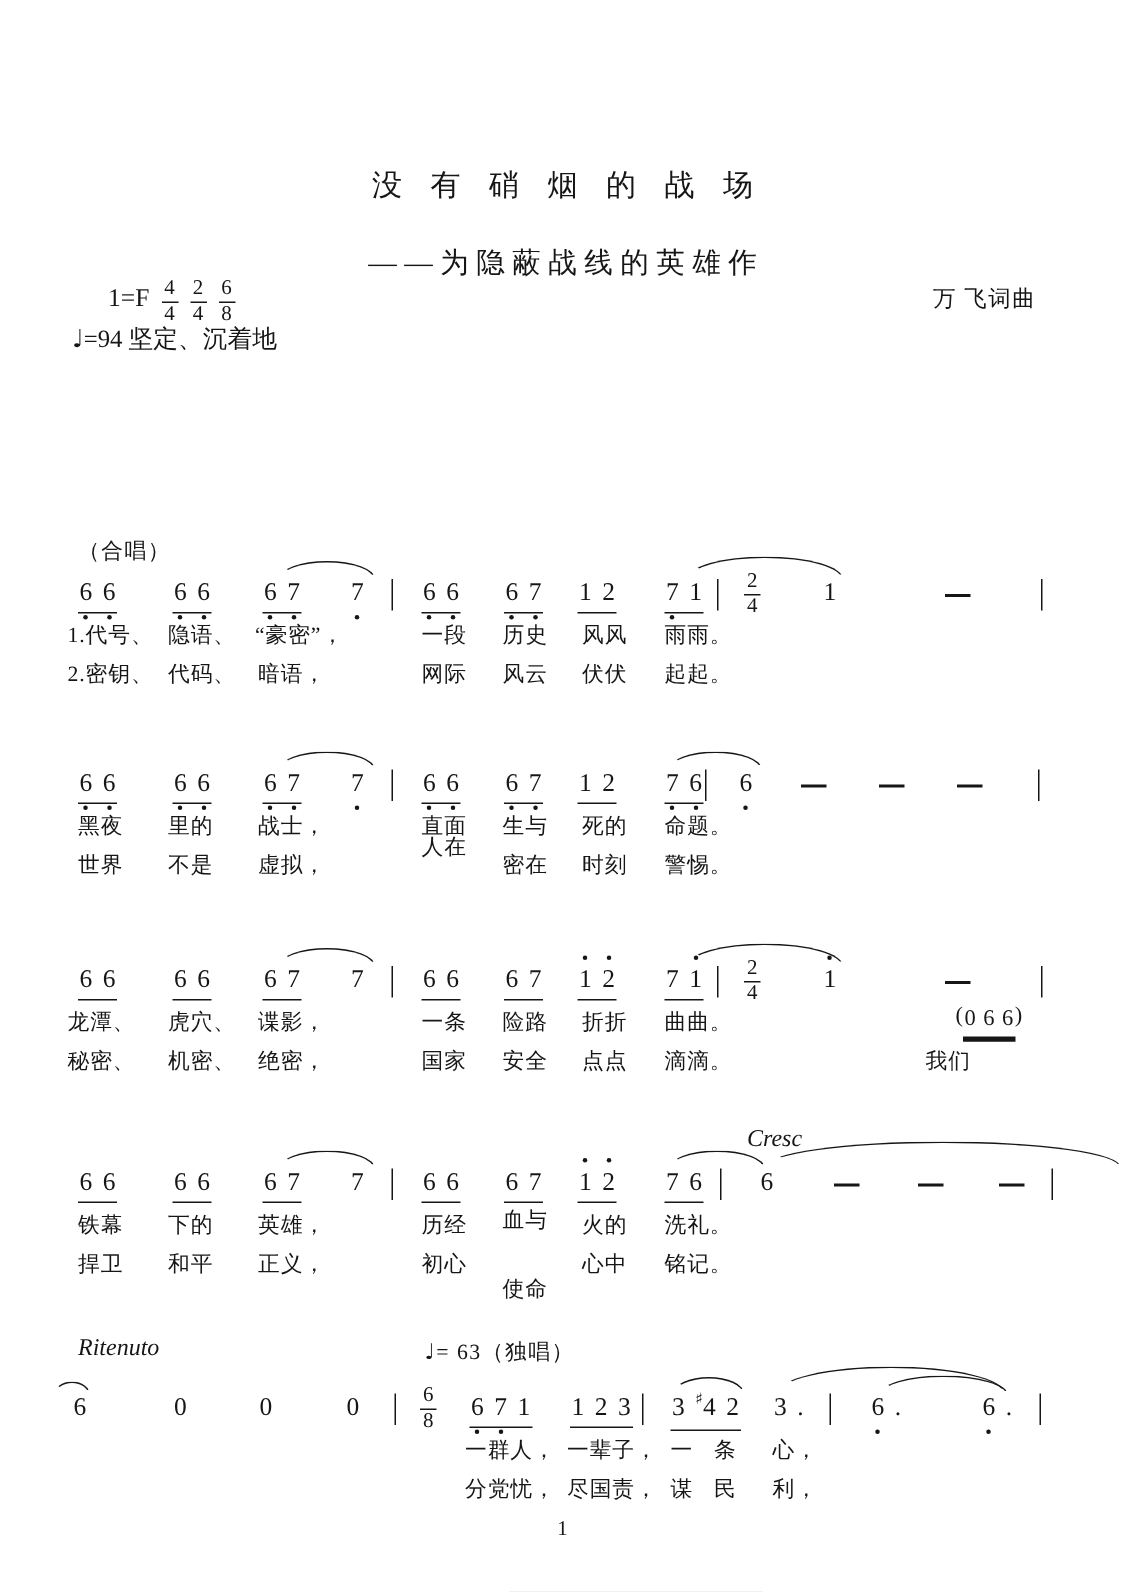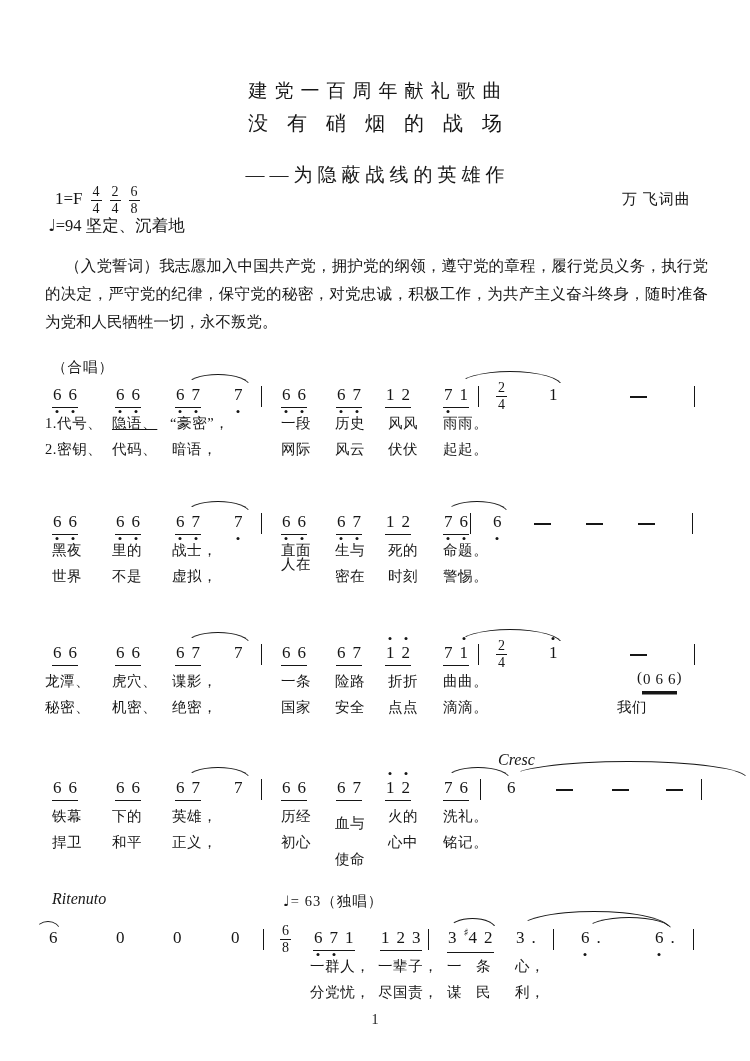--- a/index.html
+++ b/index.html
@@ -2,21 +2,21 @@
 <html><head>
 <meta charset="utf-8">
 <style>
   html,body{margin:0;padding:0;background:#e8e8e8;}
   .page{position:relative;width:750px;height:1061px;background:#ffffff;margin:0 auto;
         font-family:"Liberation Serif","DejaVu Serif",serif;color:#161616;overflow:hidden;}
   .center{position:absolute;left:0;width:100%;text-align:center;white-space:nowrap;}
   .series{top:78px;font-size:19px;letter-spacing:7px;text-indent:7px;}
   .title{top:110px;font-size:20px;letter-spacing:19px;text-indent:19px;font-weight:normal;margin:0;}
   .dedication{top:162px;font-size:19px;letter-spacing:5px;text-indent:5px;}
-  .keyline{position:absolute;left:55px;top:181px;display:flex;align-items:center;font-size:17px;}
+  .keyline{position:absolute;left:72px;top:181px;display:flex;align-items:center;font-size:17px;}
   .keyline .frac{margin-left:8px;}
   .frac{display:inline-flex;flex-direction:column;align-items:center;font-size:14px;line-height:1.12;}
   .frac .tsb,.timesig .tsb{border-top:1.1px solid #161616;padding:0 2px;}
   .composer{position:absolute;left:622px;top:190px;font-size:15px;letter-spacing:1px;}
   .tempo{position:absolute;left:48px;top:215px;font-size:16.5px;}
   .oath{position:absolute;left:45px;top:252px;width:663px;font-size:15.5px;line-height:28px;
         text-align:justify;text-indent:20px;}
   .pagenum{top:1012px;font-size:14px;}
   
   .system{position:absolute;left:0;width:750px;height:120px;}
@@ -43,39 +43,37 @@
        border-radius:50% 50% 0 0/100% 100% 0 0;}
   .ann{position:absolute;font-size:14.5px;white-space:nowrap;letter-spacing:1px;}
   .ann.it{font-style:italic;font-size:16px;letter-spacing:0;}
   .lyric{position:absolute;font-size:14.5px;letter-spacing:0.6px;white-space:nowrap;}
   .musicfont{font-family:"DejaVu Sans",sans-serif;}
 </style>
 </head>
 <body>
 
 <div class="page">
-  <div class="center series">建党一百周年献礼歌曲</div>
   <h1 class="center title">没有硝烟的战场</h1>
   <div class="center dedication">——为隐蔽战线的英雄作</div>
   <div class="keyline">
     <span>1=F</span>
     <span id="timesigs"><span class="frac">
           <span class="tst">4</span>
           <span class="tsb">4</span>
         </span><span class="frac">
           <span class="tst">2</span>
           <span class="tsb">4</span>
         </span><span class="frac">
           <span class="tst">6</span>
           <span class="tsb">8</span>
         </span></span>
   </div>
   <div class="composer">万 飞词曲</div>
   <div class="tempo"><span class="musicfont">♩</span><span>=94 坚定、沉着地</span></div>
-  <div class="oath">（入党誓词）我志愿加入中国共产党，拥护党的纲领，遵守党的章程，履行党员义务，执行党的决定，严守党的纪律，保守党的秘密，对党忠诚，积极工作，为共产主义奋斗终身，随时准备为党和人民牺牲一切，永不叛党。</div>
   <div id="score">
       <div class="system" style="top: 385px;">
         <span class="ann" style="left: 52px; top: -27px;">（合唱）</span>
         <span class="cell" style="left: 52px;"><span class="g b1"><span class="note">6<span class="odot low"></span></span><span class="note">6<span class="odot low"></span></span></span></span>
         <span class="cell" style="left: 115px;"><span class="g b1"><span class="note">6<span class="odot low"></span></span><span class="note">6<span class="odot low"></span></span></span></span>
         <span class="cell" style="left: 175px;"><span class="g b1"><span class="note">6<span class="odot low"></span></span><span class="note">7<span class="odot low"></span></span></span></span>
         <span class="cell" style="left: 233px;"><span class="g"><span class="note">7<span class="odot low"></span></span></span></span>
         <span class="barline" style="left: 261px;"></span>
         <span class="cell" style="left: 281px;"><span class="g b1"><span class="note">6<span class="odot low"></span></span><span class="note">6<span class="odot low"></span></span></span></span>
         <span class="cell" style="left: 336px;"><span class="g b1"><span class="note">6<span class="odot low"></span></span><span class="note">7<span class="odot low"></span></span></span></span>
@@ -85,21 +83,21 @@
         <span class="timesig" style="left: 496px;">
           <span class="tst">2</span>
           <span class="tsb">4</span>
         </span>
         <span class="cell" style="left: 548px;"><span class="g"><span class="note">1</span></span></span>
         <span class="dashline" style="left: 630px;"></span>
         <span class="barline" style="left: 694px;"></span>
         <span class="arc" style="left: 186px; top: -11px; width: 62px; height: 10px;"></span>
         <span class="arc" style="left: 458px; top: -14px; width: 102px; height: 13px;"></span>
         <span class="lyric" style="left: 45px; top: 29px;">1.代号、</span>
-        <span class="lyric" style="left: 112px; top: 29px; text-decoration: underline;">隐语、</span>
+        <span class="lyric" style="left: 112px; top: 29px;">隐语、</span>
         <span class="lyric" style="left: 170px; top: 29px;">“豪密”，</span>
         <span class="lyric" style="left: 281px; top: 29px;">一段</span>
         <span class="lyric" style="left: 335px; top: 29px;">历史</span>
         <span class="lyric" style="left: 388px; top: 29px;">风风</span>
         <span class="lyric" style="left: 443px; top: 29px;">雨雨。</span>
         <span class="lyric" style="left: 45px; top: 55px;">2.密钥、</span>
         <span class="lyric" style="left: 112px; top: 55px;">代码、</span>
         <span class="lyric" style="left: 172px; top: 55px;">暗语，</span>
         <span class="lyric" style="left: 281px; top: 55px;">网际</span>
         <span class="lyric" style="left: 335px; top: 55px;">风云</span>
@@ -193,21 +191,21 @@
         <span class="dashline" style="left: 612px;"></span>
         <span class="dashline" style="left: 666px;"></span>
         <span class="barline" style="left: 701px;"></span>
         <span class="arc" style="left: 186px; top: -11px; width: 62px; height: 10px;"></span>
         <span class="arc" style="left: 446px; top: -11px; width: 62px; height: 10px;"></span>
         <span class="arc" style="left: 510px; top: -17px; width: 235px; height: 15px;"></span>
         <span class="lyric" style="left: 52px; top: 29px;">铁幕</span>
         <span class="lyric" style="left: 112px; top: 29px;">下的</span>
         <span class="lyric" style="left: 172px; top: 29px;">英雄，</span>
         <span class="lyric" style="left: 281px; top: 29px;">历经</span>
-        <span class="lyric" style="left: 335px; top: 36px; text-align: right;">血与</span>
+        <span class="lyric" style="left: 335px; top: 26px; text-align: right;">血与</span>
         <span class="lyric" style="left: 388px; top: 29px;">火的</span>
         <span class="lyric" style="left: 443px; top: 29px;">洗礼。</span>
         <span class="lyric" style="left: 52px; top: 55px;">捍卫</span>
         <span class="lyric" style="left: 112px; top: 55px;">和平</span>
         <span class="lyric" style="left: 172px; top: 55px;">正义，</span>
         <span class="lyric" style="left: 281px; top: 55px;">初心</span>
         <span class="lyric" style="left: 335px; top: 55px; margin-top: 17px;">使命</span>
         <span class="lyric" style="left: 388px; top: 55px;">心中</span>
         <span class="lyric" style="left: 443px; top: 55px;">铭记。</span>
       </div>

